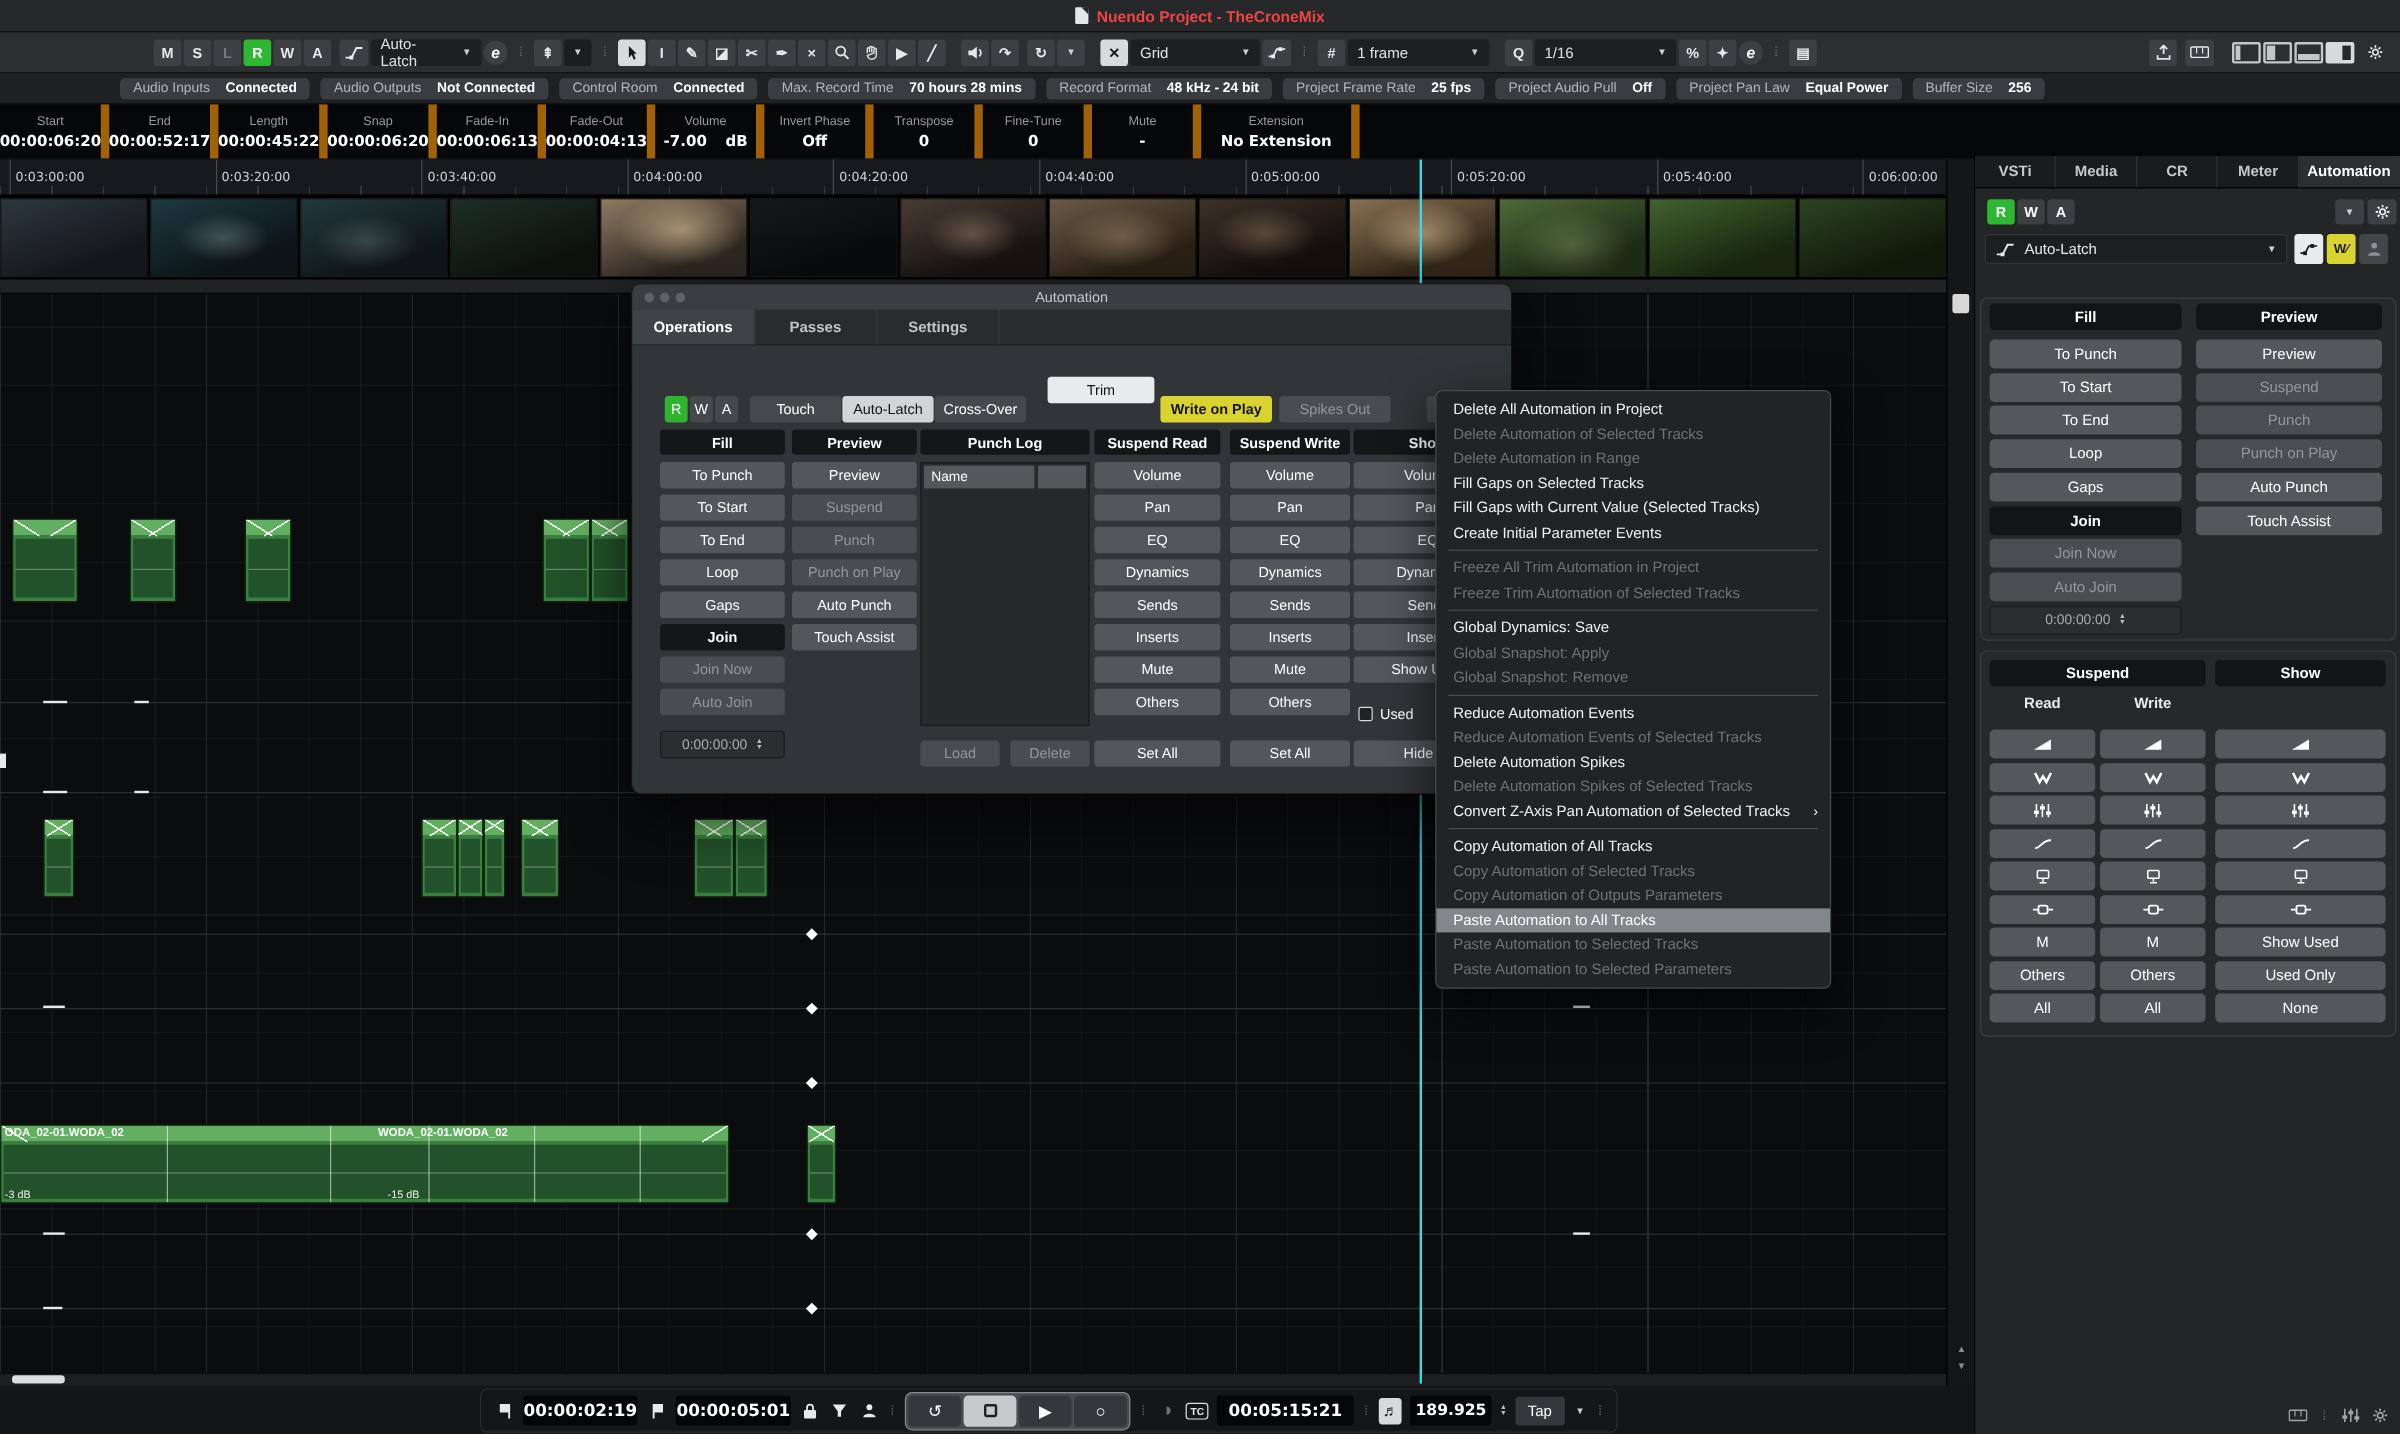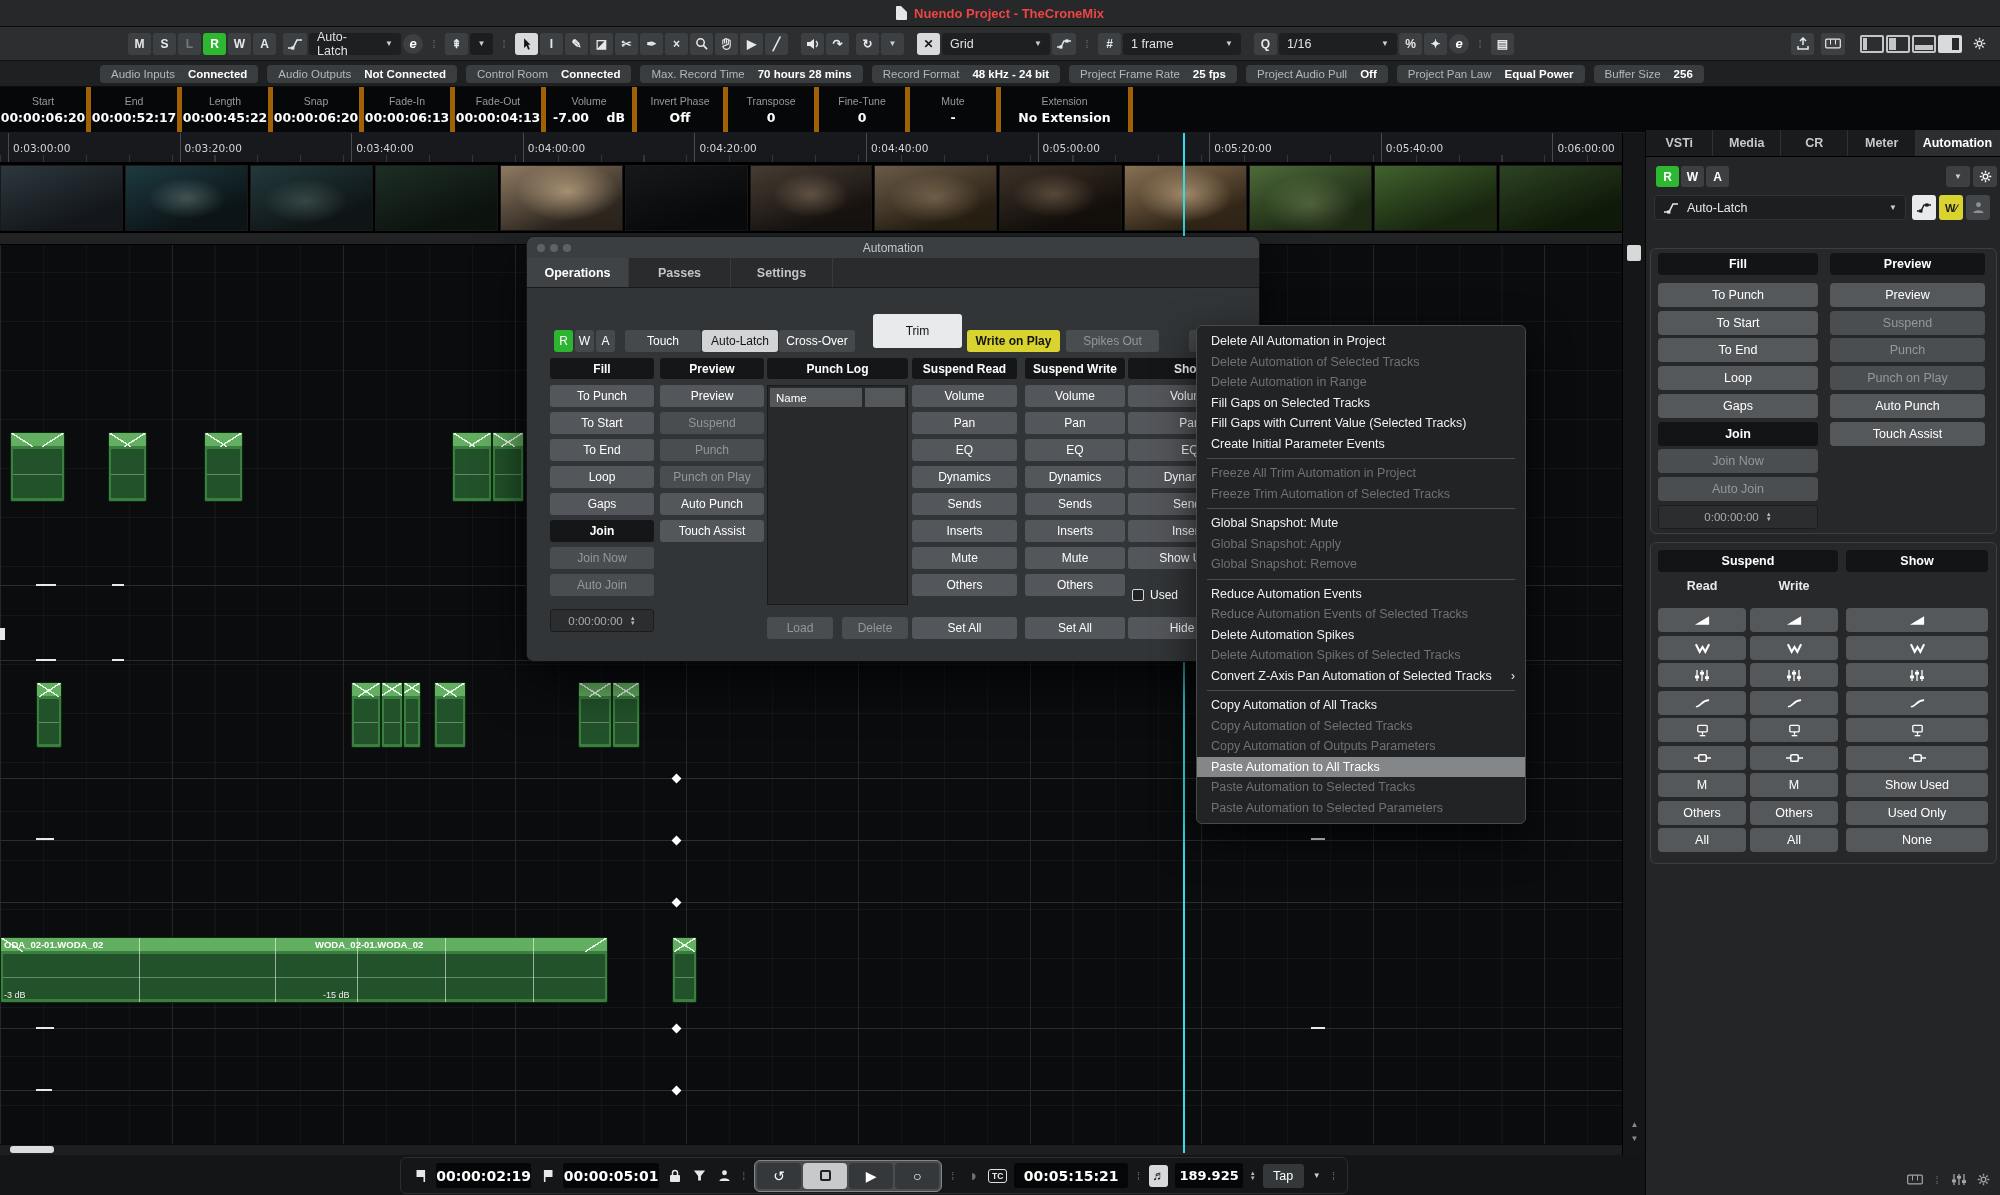--- a/index.html
+++ b/index.html
@@ -30,21 +30,21 @@
 .zone.active{background:#d9dadb;border-color:#d9dadb}
 .zone.active i{background:#26282a}
 
 
 #statusbar{position:absolute;left:0;top:61px;width:2000px;height:26px;background:#1e2022;border-bottom:1px solid #0d0d0d;display:flex;align-items:center;padding-left:100px;gap:9px}
 .pill{display:flex;align-items:center;gap:13px;background:#3a3d3f;border-radius:4px;padding:3px 11px;font-size:11.5px;white-space:nowrap}
 .pl{color:#b4b6b8}.pv{color:#fff;font-weight:bold}
 
 
 #infoline{position:absolute;left:0;top:87px;width:2000px;height:46px;background:#060708;display:flex;border-bottom:1px solid #1b1c1e}
-.ifield{width:91px;border-right:5px solid #a16207;display:flex;flex-direction:column;align-items:center;justify-content:center;gap:3px}
+.ifield{width:91px;border-right:7px solid #a16207;display:flex;flex-direction:column;align-items:center;justify-content:center;gap:3px}
 .ifield.ext{width:132px}
 .ifield.fill{flex:1;border-right:none}
 .il{font-size:10.5px;color:#97999b}
 .iv{font-size:12.5px;font-weight:bold;color:#fff;font-family:"DejaVu Sans",sans-serif;white-space:nowrap}
 .ivrow{display:flex;justify-content:space-between;width:100%;padding:0 7px}
 
 
 #ruler{position:absolute;left:0;top:133px;width:1622px;height:30px;background:#17191c;border-bottom:1px solid #000}
 #ruler::before{content:"";position:absolute;left:0;right:0;bottom:0;height:7px;background:repeating-linear-gradient(90deg,#33363a 0 1px,transparent 1px 42.9px)}
 .rtick{position:absolute;top:9px;font-size:10.5px;color:#d2d4d6;font-family:"DejaVu Sans",sans-serif}
@@ -566,21 +566,21 @@
       <div class="awtab">Passes</div>
       <div class="awtab">Settings</div>
     </div>
   <div class="awbody" id="awbody">
       <div class="ab grn" style="left: 27px; top: 42px; width: 19px; height: 22px;">R</div>
       <div class="ab dark" style="left: 48px; top: 42px; width: 19px; height: 22px;">W</div>
       <div class="ab dark" style="left: 69px; top: 42px; width: 19px; height: 22px;">A</div>
       <div class="ab dark" style="left: 98px; top: 42px; width: 76px; height: 22px;">Touch</div>
       <div class="ab liteon" style="left: 175px; top: 42px; width: 76px; height: 22px;">Auto-Latch</div>
       <div class="ab dark" style="left: 252px; top: 42px; width: 76px; height: 22px;">Cross-Over</div>
-      <div class="ab white" style="left: 346px; top: 26px; width: 89px; height: 34px;">Trim</div>
+      <div class="ab white" style="left: 346px; top: 26px; width: 89px; height: 22px;">Trim</div>
       <div class="ab yellow" style="left: 440px; top: 42px; width: 93px; height: 22px;">Write on Play</div>
       <div class="ab dis" style="left: 539px; top: 42px; width: 93px; height: 22px;">Spikes Out</div>
       <div class="ab dark" style="left: 662px; top: 42px; width: 20px; height: 22px;">
         <span class="caret">▼</span>
       </div>
       <div class="ab dark" style="left: 684px; top: 42px; width: 21px; height: 22px;">
         <svg width="13" height="13" viewBox="0 0 14 14">
           <rect x="4.5" y="1.5" width="8" height="9" rx="1" fill="none" stroke="currentColor" stroke-width="1.3"></rect>
           <rect x="1.5" y="4.5" width="8" height="9" rx="1" fill="#3a3d3f" stroke="currentColor" stroke-width="1.3"></rect>
         </svg>
@@ -654,21 +654,21 @@
     <div class="mi">Delete All Automation in Project</div>
     <div class="mi dis">Delete Automation of Selected Tracks</div>
     <div class="mi dis">Delete Automation in Range</div>
     <div class="mi">Fill Gaps on Selected Tracks</div>
     <div class="mi">Fill Gaps with Current Value (Selected Tracks)</div>
     <div class="mi">Create Initial Parameter Events</div>
     <div class="msep"></div>
     <div class="mi dis">Freeze All Trim Automation in Project</div>
     <div class="mi dis">Freeze Trim Automation of Selected Tracks</div>
     <div class="msep"></div>
-    <div class="mi">Global Snapshot: Mute</div>
+    <div class="mi">Global Dynamics: Save</div>
     <div class="mi dis">Global Snapshot: Apply</div>
     <div class="mi dis">Global Snapshot: Remove</div>
     <div class="msep"></div>
     <div class="mi">Reduce Automation Events</div>
     <div class="mi dis">Reduce Automation Events of Selected Tracks</div>
     <div class="mi">Delete Automation Spikes</div>
     <div class="mi dis">Delete Automation Spikes of Selected Tracks</div>
     <div class="mi">Convert Z-Axis Pan Automation of Selected Tracks<span class="sub">›</span></div>
     <div class="msep"></div>
     <div class="mi">Copy Automation of All Tracks</div>

